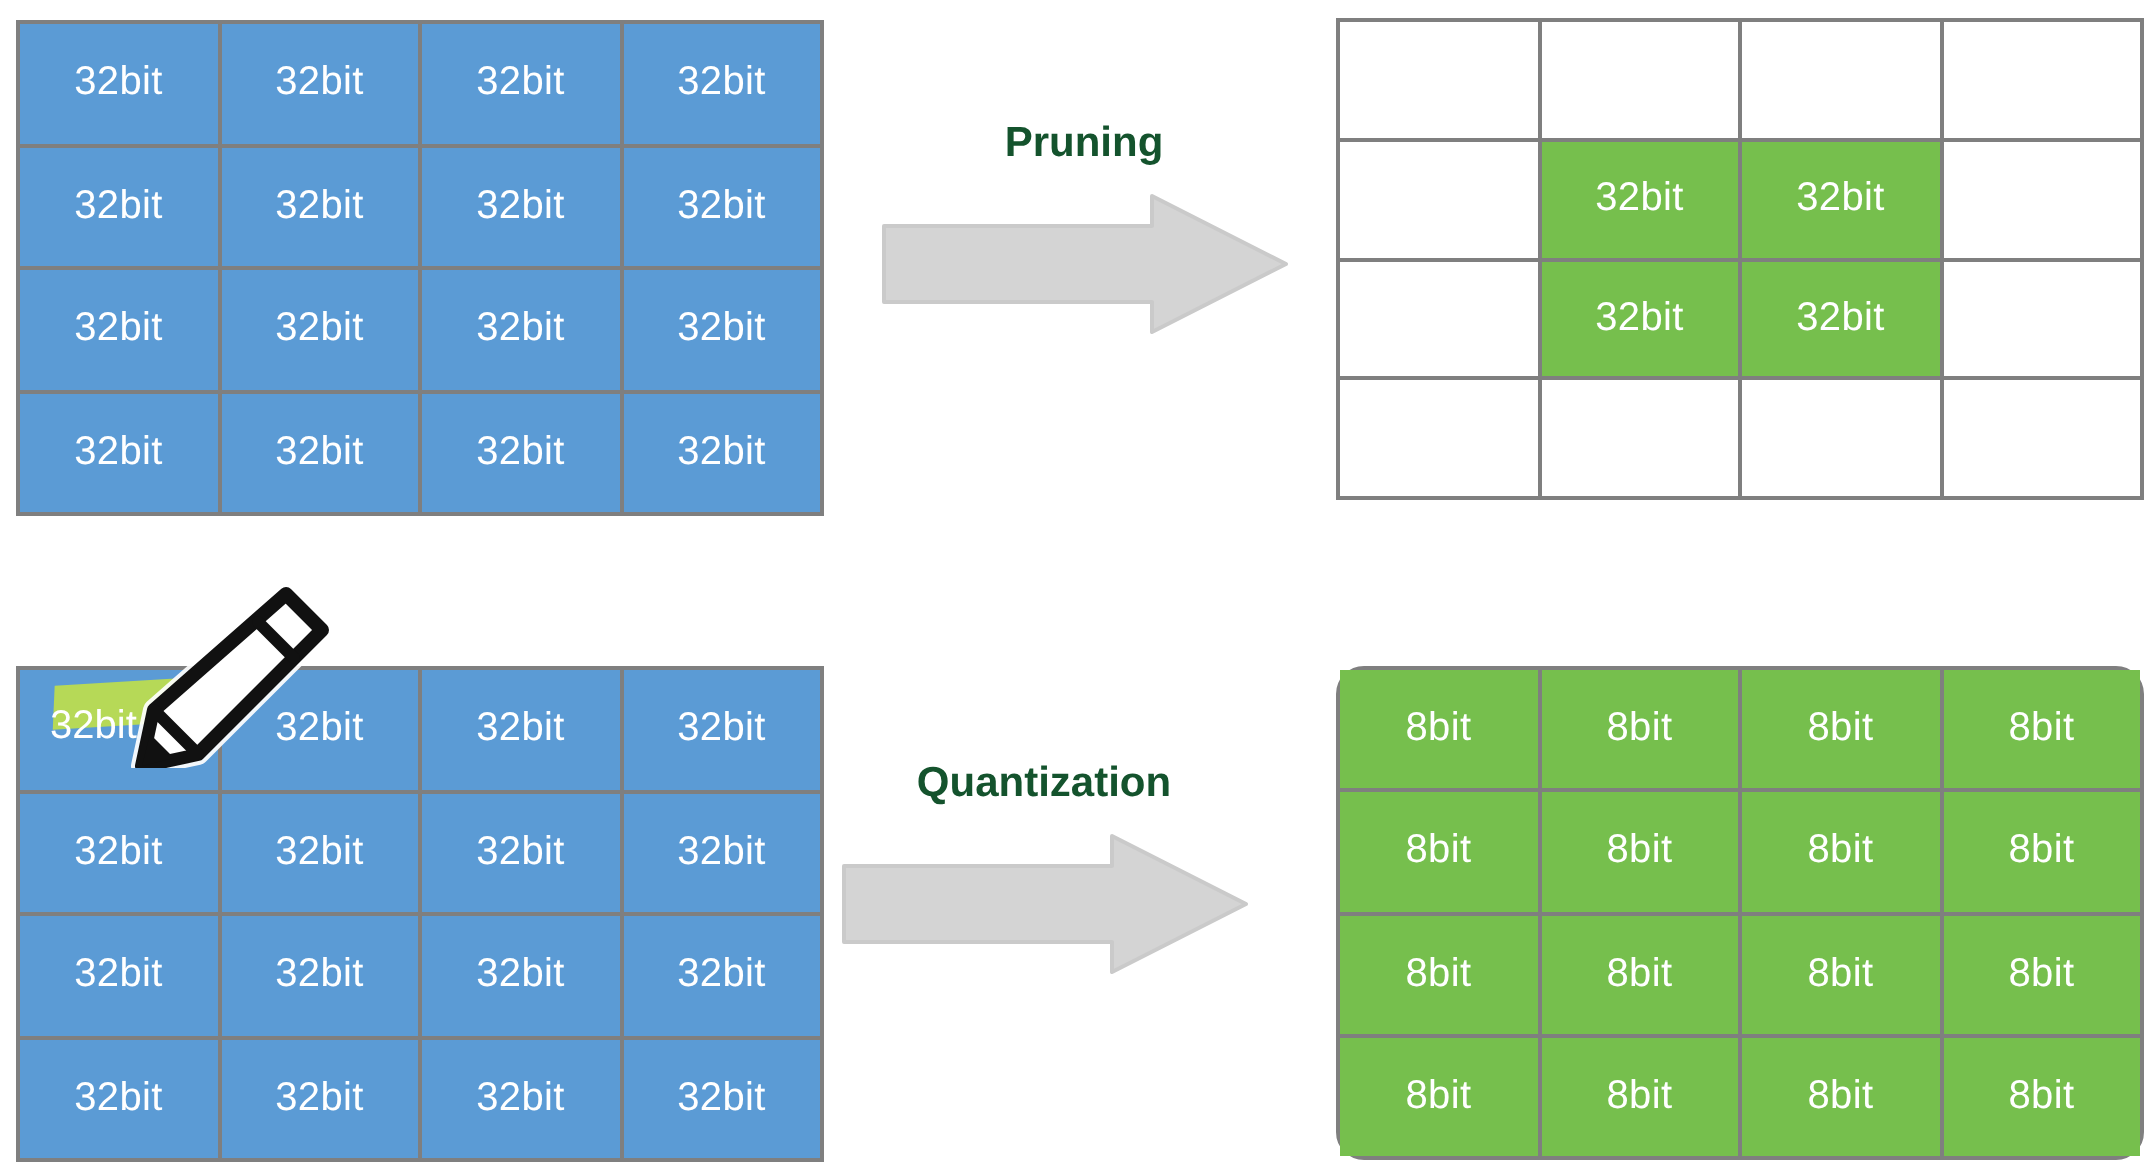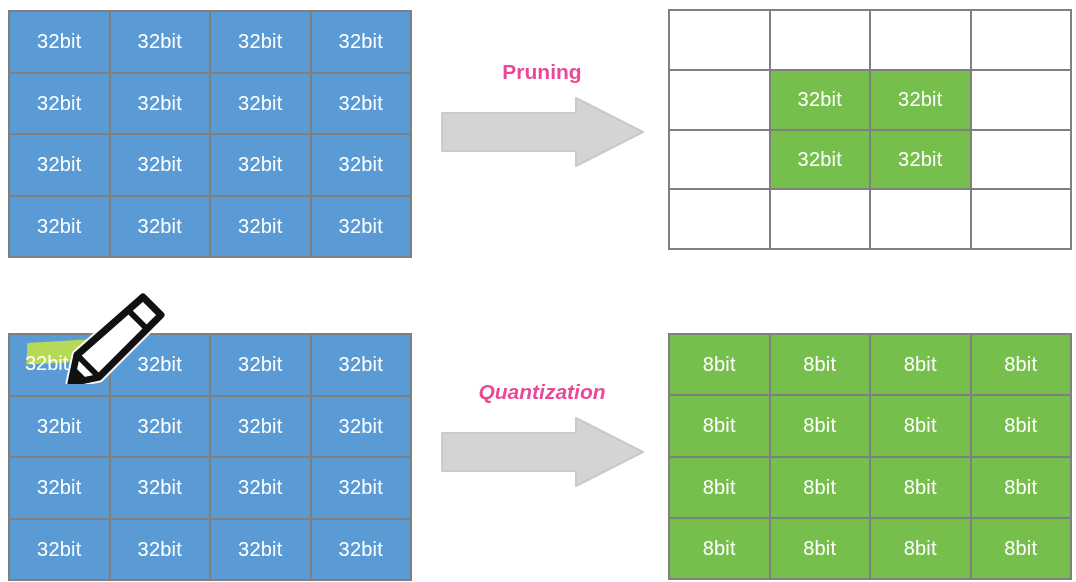--- a/index.html
+++ b/index.html
@@ -46,35 +46,35 @@
     position: relative;
   }
   .cell.blue  { background: #5b9bd5; }
   .cell.green { background: #76bf4d; }
   .cell.empty { background: #ffffff; color: transparent; }
 
   
   #grid-src-pruning      { left: 8px;   top: 10px;  width: 404px; height: 248px; }
   #grid-pruned           { left: 668px; top: 9px;   width: 404px; height: 241px; }
   #grid-src-quantization { left: 8px;   top: 333px; width: 404px; height: 248px; }
-  #grid-quantized        { left: 668px; top: 333px; width: 404px; height: 247px; }
+  #grid-quantized        { left: 668px; top: 333px; width: 404px; height: 247px; border-radius: 14px; }
 
   
   .flow {
     position: absolute;
     width: 220px;
   }
   #flow-pruning      { left: 432px; top: 60px; }
-  #flow-quantization { left: 432px; top: 380px; font-style: italic; }
+  #flow-quantization { left: 412px; top: 380px; }
 
   .flow-label {
     text-align: center;
     font-size: 21px;
     font-weight: bold;
-    color: #ec4899;
+    color: #14532d;
     margin-bottom: 12px;
     white-space: nowrap;
   }
   .flow-arrow {
     display: block;
     width: 205px;
     height: 72px;
     margin: 0 auto;
   }
 

